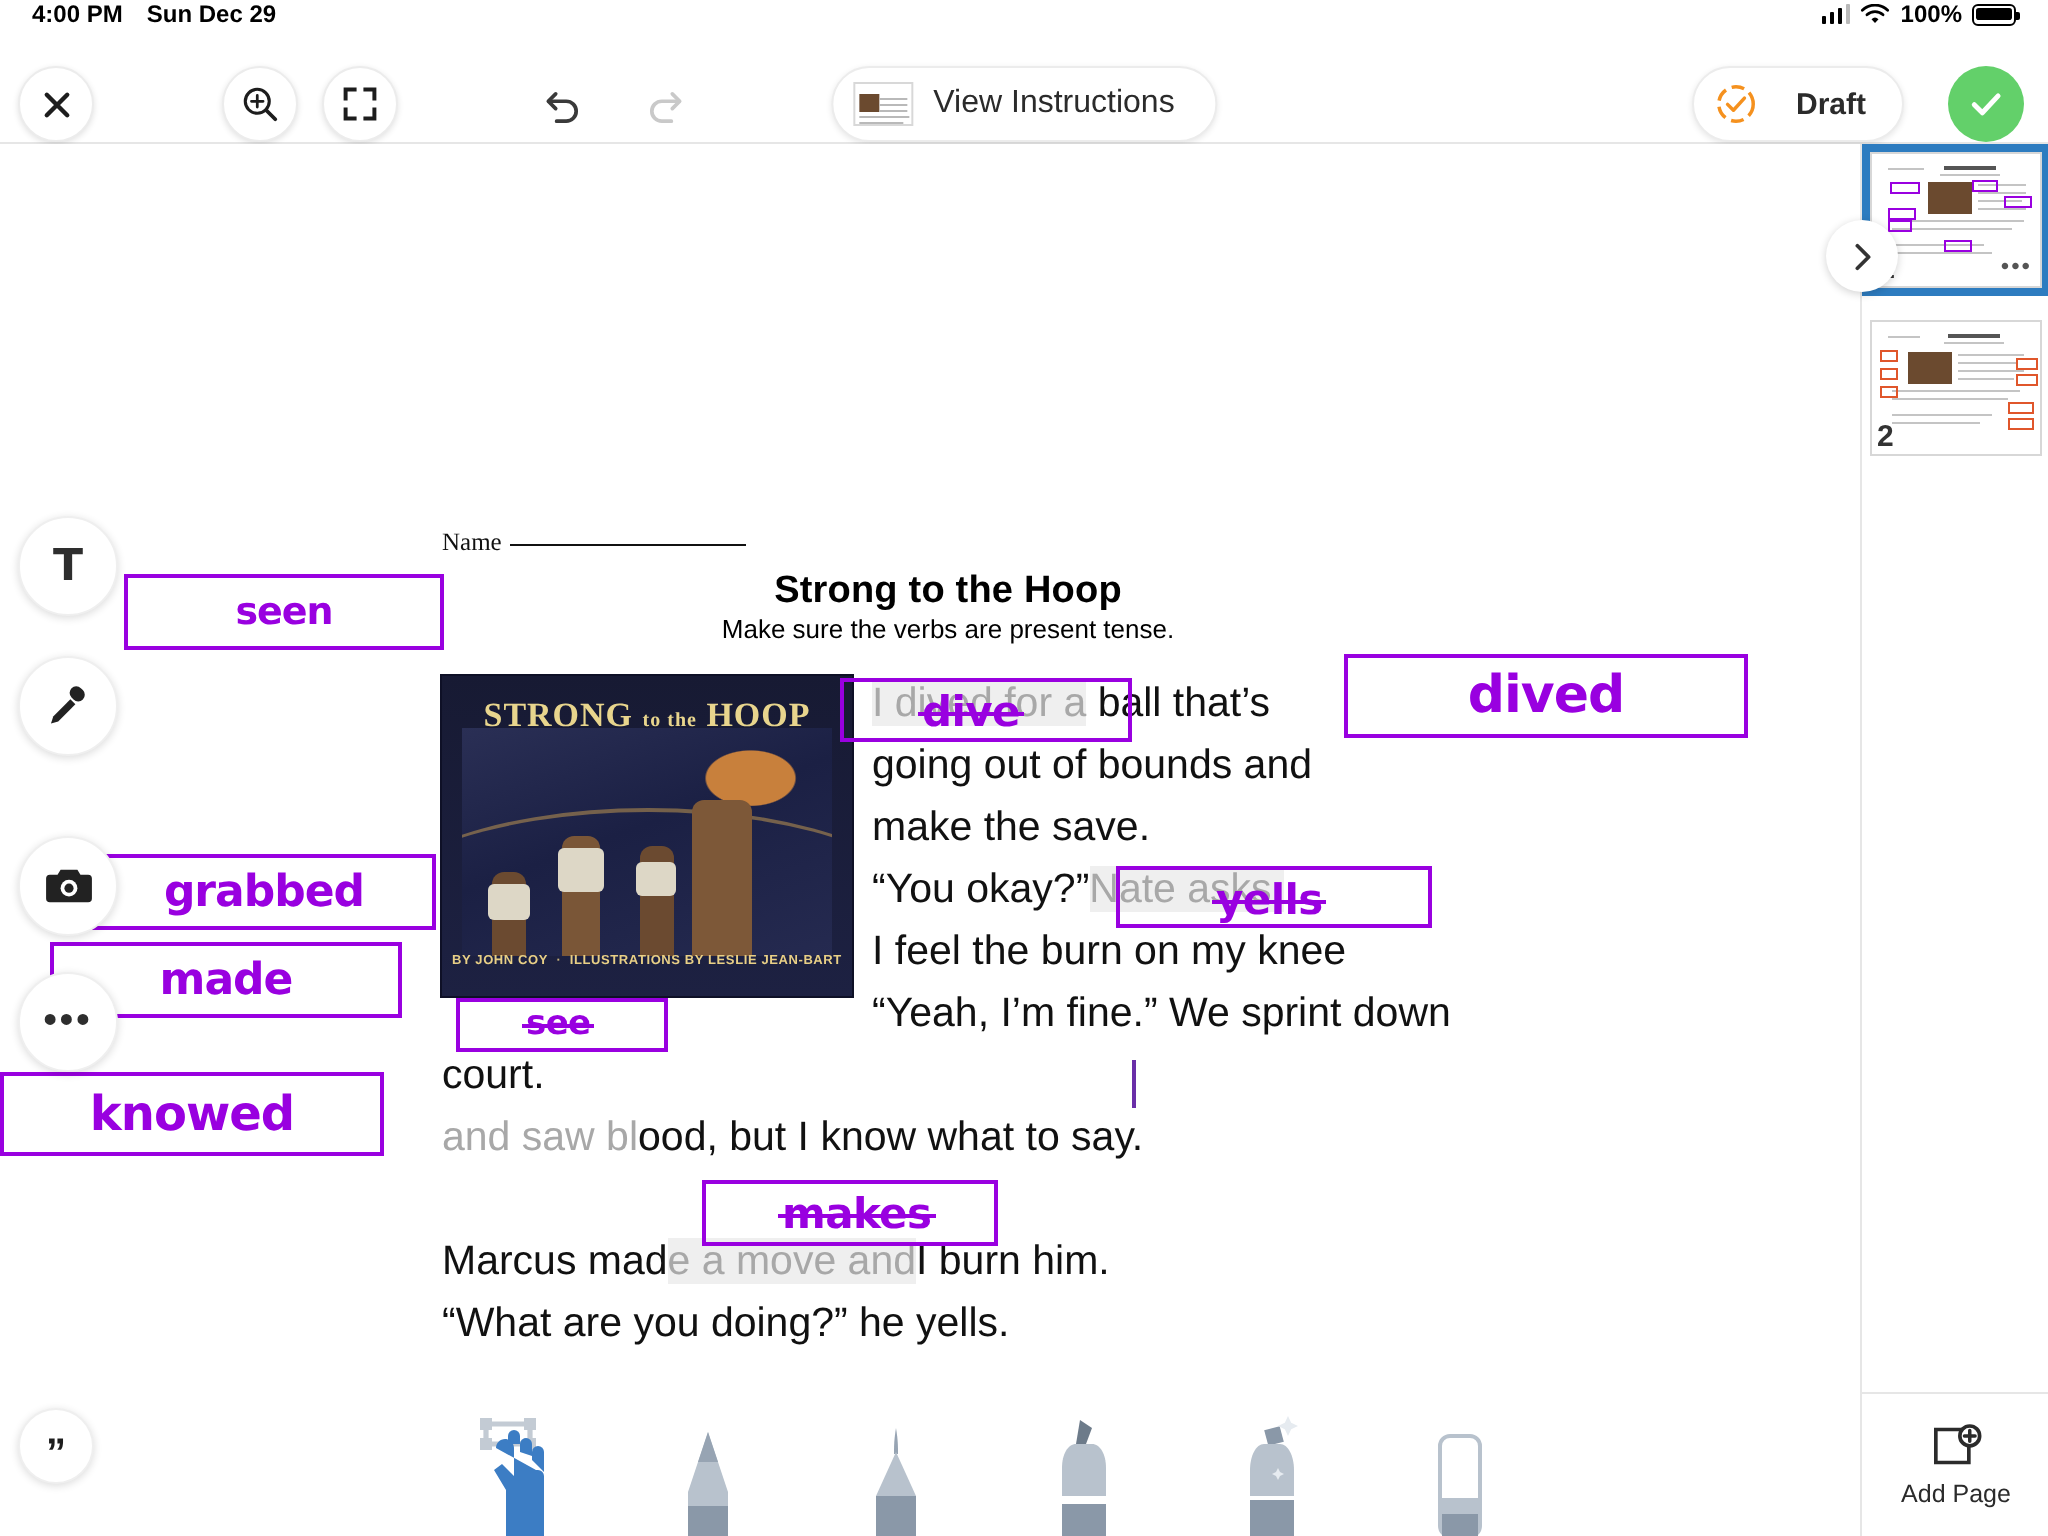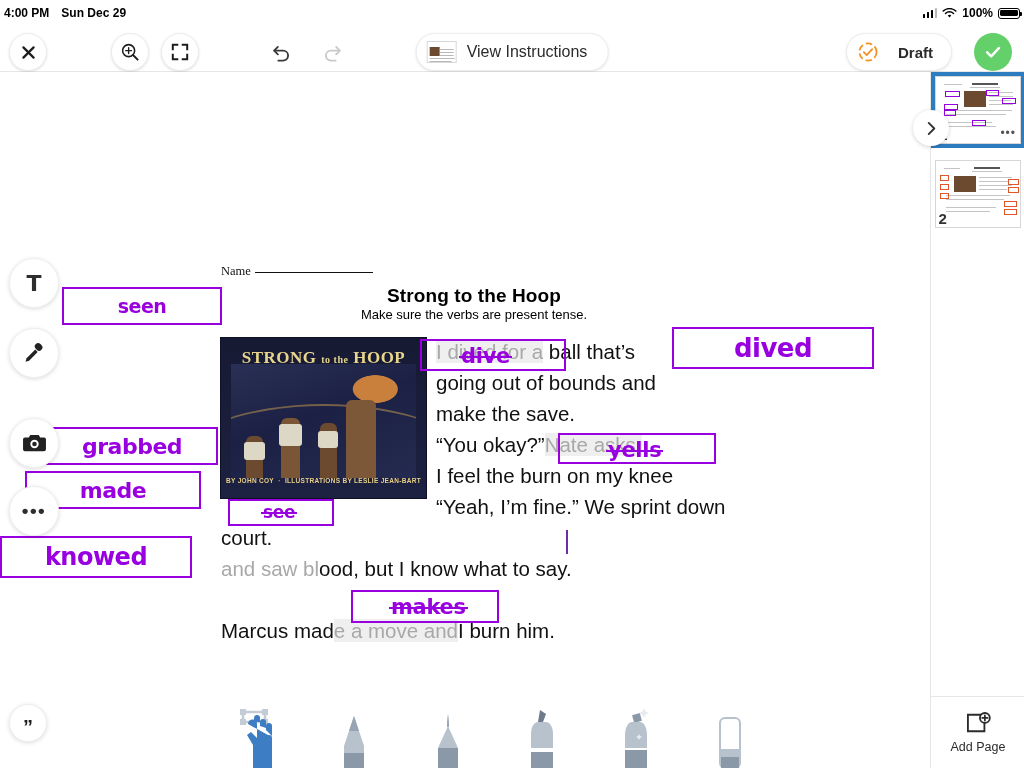--- a/index.html
+++ b/index.html
@@ -6,22 +6,22 @@
   html,body { width:1024px; height:768px; overflow:hidden; }
   body {
     font-family: "Liberation Sans", sans-serif;
     background:#ffffff;
     -webkit-font-smoothing:antialiased;
   }
 
   
   .statusbar{
     position:absolute; top:0; left:0; width:1024px; height:20px;
-    display:flex; align-items:flex-end; justify-content:space-between;
-    padding:0 4px; font-size:12px; font-weight:700; color:#000;
+    display:flex; align-items:flex-start; justify-content:space-between;
+    padding:0 16px; font-size:12px; font-weight:700; color:#000;
   }
   .status-left{ display:flex; align-items:center; gap:12px; }
   .status-right{ display:flex; align-items:center; gap:5px; }
   .bars{ display:flex; align-items:flex-end; gap:1.5px; height:10px; }
   .bars i{ display:block; width:2.5px; background:#000; border-radius:.5px; }
   .bars i:nth-child(1){height:4px}.bars i:nth-child(2){height:6px}
   .bars i:nth-child(3){height:8px}.bars i:nth-child(4){height:10px;background:#b9b9b9}
   .batt{ width:22px; height:11px; border:1.3px solid #000; border-radius:3px; position:relative; padding:1.2px;}
   .batt:after{content:"";position:absolute;right:-3.2px;top:3.2px;width:2px;height:4px;background:#000;border-radius:0 1px 1px 0;}
   .batt b{display:block;height:100%;background:#000;border-radius:1.4px;}
@@ -369,20 +369,21 @@
       </p>
       <p>I feel the burn on my knee</p>
       <p>“Yeah, I’m fine.”  We sprint down court.</p>
       <p>
         <span class="grey nb">and saw bl</span><span>ood, but I know what to say.</span>
       </p>
       <span class="sp"></span>
       <p>
         <span>Marcus mad</span><span class="grey">e a move and</span><span>I burn him.</span>
       </p>
+      <p>“What are you doing?” he yells.</p>
     </div>
 
     <div class="inkbox" style="left:420px;top:267px;width:146px;height:32px;"></div>
     <div style="position:absolute;left:461px;top:272px;font-size:21px;" class="hand strike">dive</div>
 
     <div class="inkbox" style="left:558px;top:361px;width:158px;height:31px;"></div>
     <div style="position:absolute;left:608px;top:366px;font-size:21px;" class="hand strike">yells</div>
 
     <div class="inkbox" style="left:228px;top:427px;width:106px;height:27px;"></div>
     <div style="position:absolute;left:263px;top:430px;font-size:17px;" class="hand strike">see</div>

